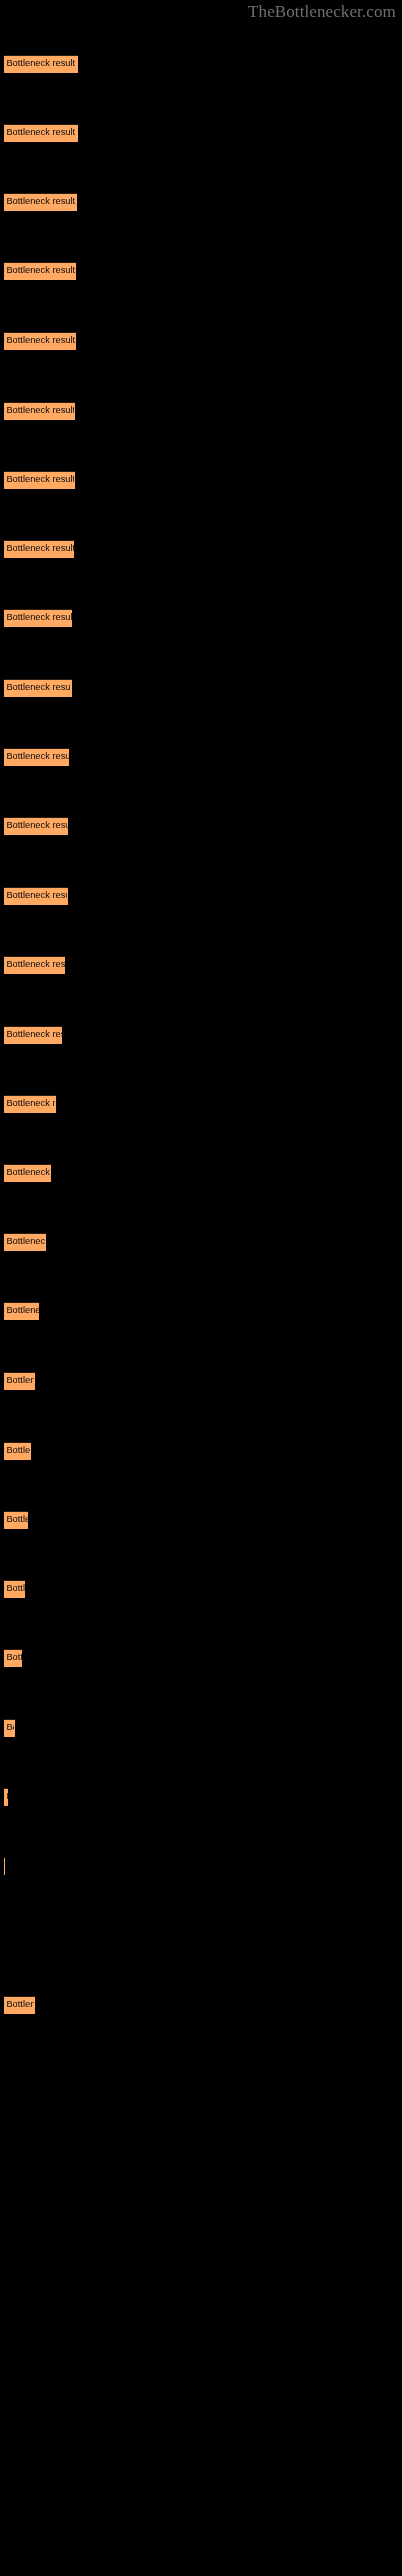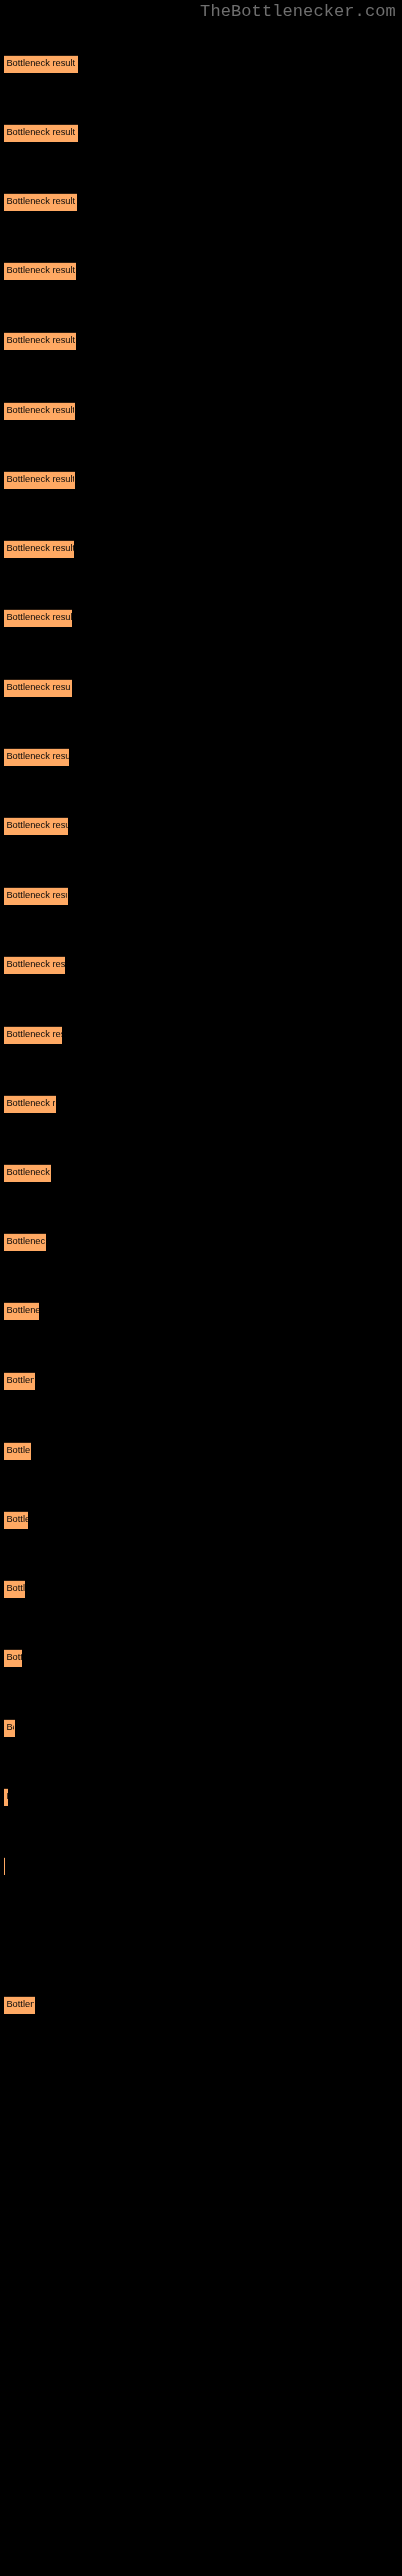--- a/index.html
+++ b/index.html
@@ -20,21 +20,21 @@
     left: 0;
     top: 0;
     width: 403px;
     height: 2576px;
     background: #000000;
   }
   #watermark {
     position: absolute;
     right: 7.2px;
     top: 0.8px;
-    font-family: Liberation Mono, monospace;
+    font-family: Liberation Serif, serif;
     font-size: 17px;
     line-height: 21px;
     color: #6f6f6f;
     letter-spacing: 0.1px;
     white-space: nowrap;
   }
   #bars-layer {
     position: absolute;
     left: 0;
     top: 8px;

